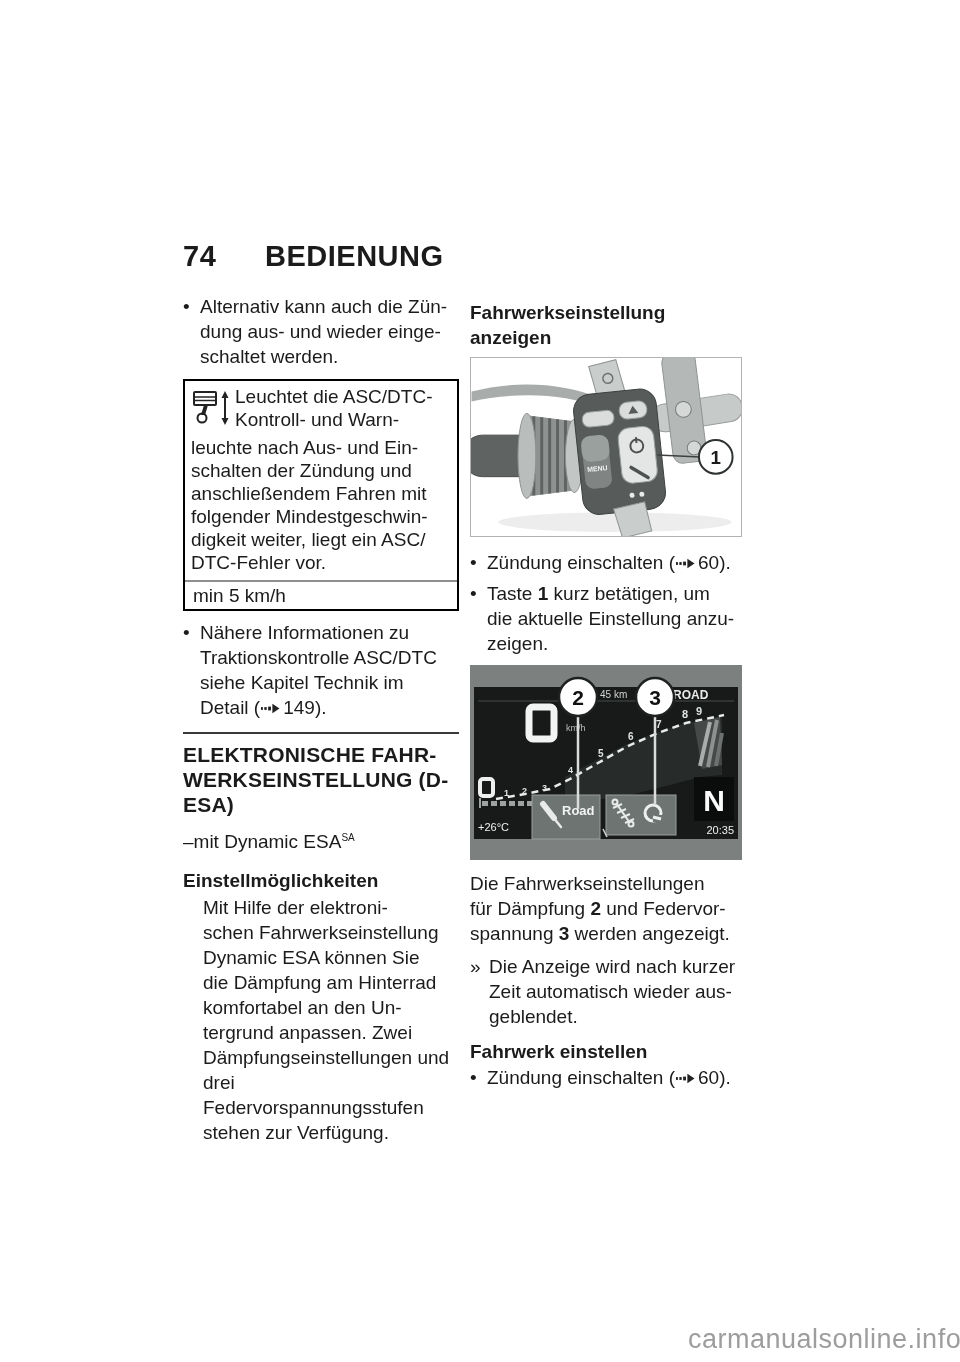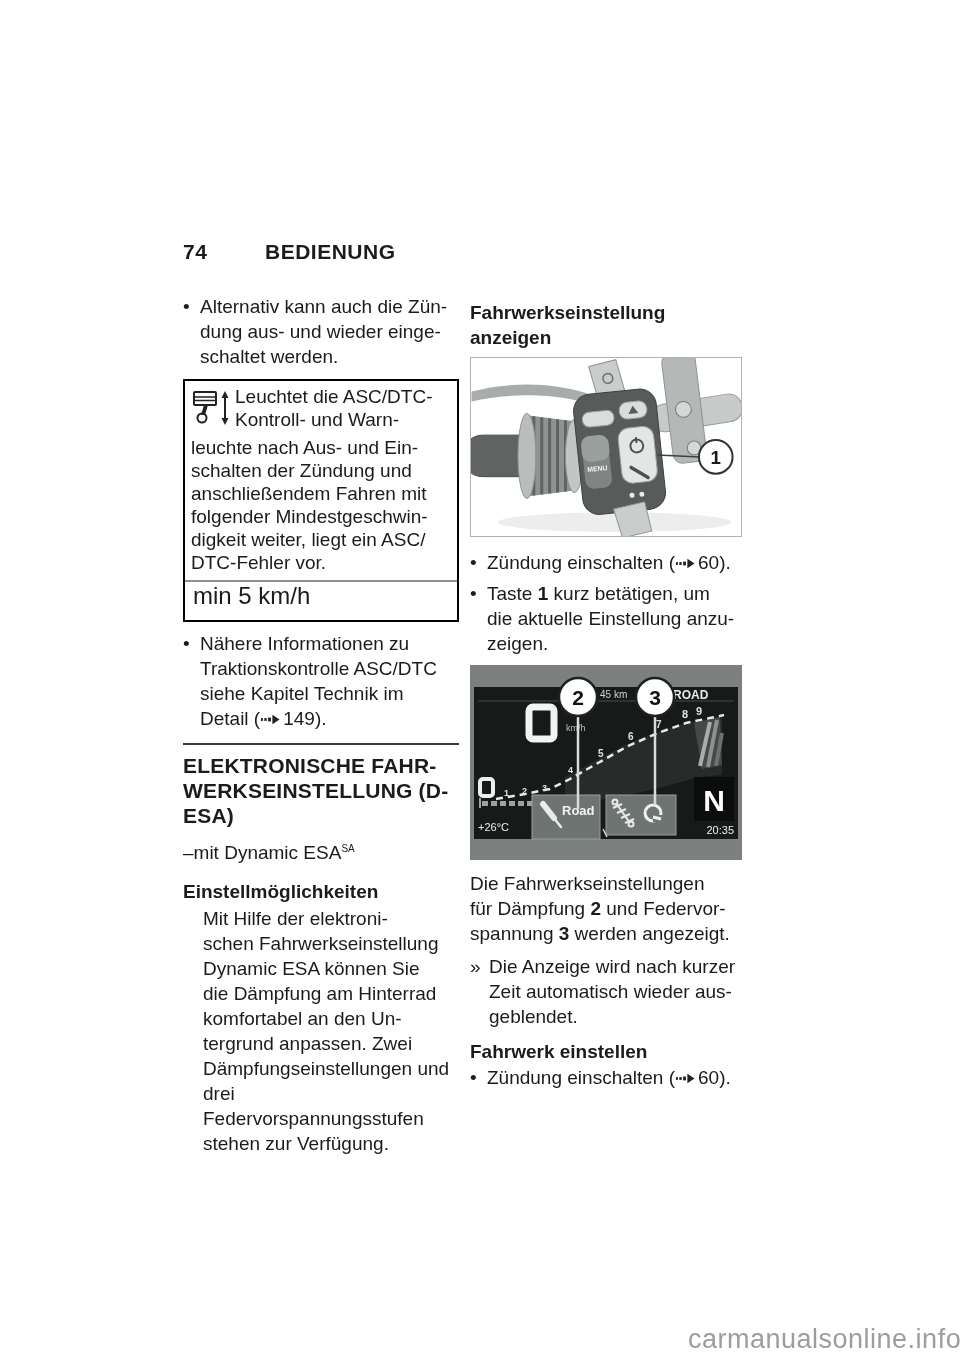--- a/index.html
+++ b/index.html
@@ -1,33 +1,33 @@
 <!DOCTYPE html>
 <html><head>
 <meta charset="utf-8">
 <style>
   html,body{margin:0;padding:0;background:#ffffff;}
   .page{position:relative;width:960px;height:1362px;background:#ffffff;overflow:hidden;
         font-family:"Liberation Sans",sans-serif;color:#1b1b1b;}
-  .page-title{position:absolute;left:183px;top:240px;font-weight:bold;font-size:21px;letter-spacing:.5px;white-space:nowrap;}
+  .page-title{position:absolute;left:183px;top:240px;font-weight:bold;font-size:29px;letter-spacing:.5px;white-space:nowrap;}
   .page-title .num{display:inline-block;width:82px;}
   .col{position:absolute;top:288px;}
   .col-left{left:183px;width:276px;}
   .col-right{left:470px;width:272px;}
   .txt{font-size:19px;line-height:25px;white-space:pre-line;}
   .bold{font-weight:bold;}
   .bullet{display:flex;margin-top:6px;}
   .bullet .dot{flex:0 0 17px;font-size:19px;line-height:25px;}
   .bullet .marker{flex:0 0 19px;font-size:19px;line-height:25px;}
   .info-box{border:2px solid #000000;margin-top:10px;}
   .info-box .main{padding:4px 8px 6px 6px;font-size:19px;line-height:23px;}
   .info-box .lead-row{display:flex;align-items:flex-start;}
   .info-box .lead-row .glyph{flex:0 0 44px;padding-top:2px;}
   .info-box .lead,.info-box .body-text{white-space:pre-line;}
-  .info-box .value-row{border-top:2px solid #8f8f8f;padding:2px 8px 12px 8px;font-size:24px;line-height:24px;}
+  .info-box .value-row{border-top:2px solid #8f8f8f;padding:2px 8px 1px 8px;font-size:19px;line-height:24px;}
   .hrule{border:none;border-top:2px solid #3a3a3a;margin:12px 0 8px 0;}
   .sec-heading{font-weight:bold;font-size:21px;line-height:25px;white-space:pre-line;letter-spacing:.2px;}
   .variant{margin-top:8px;font-size:19px;line-height:25px;}
   .variant sup{font-size:10px;}
   .sub-heading{margin-top:14px;font-weight:bold;font-size:19px;line-height:25px;}
   .para{margin-top:2px;margin-left:20px;}
   .figure{border:1px solid #b2b2b2;margin-top:7px;background:#fff;font-family:"Liberation Sans",sans-serif;}
   .figure svg{display:block;}
   .display-fig{margin-top:9px;}
   .display-fig svg{display:block;}

